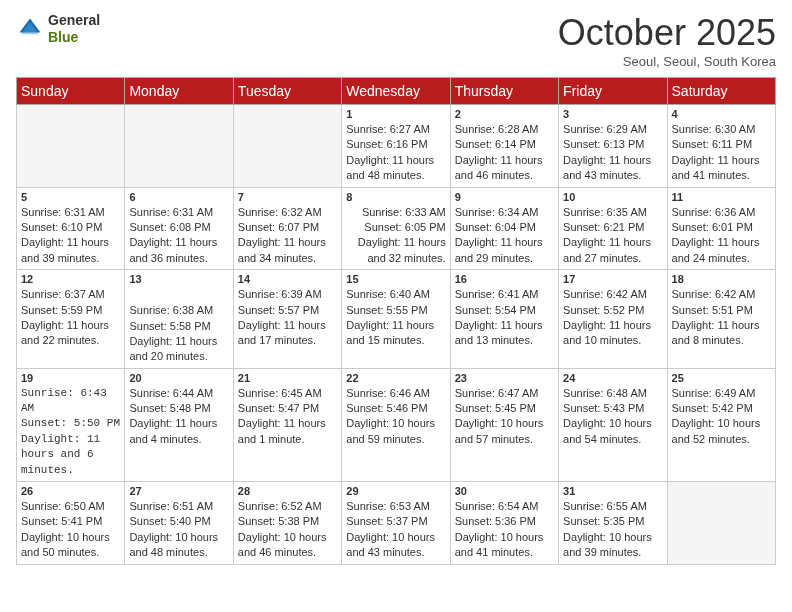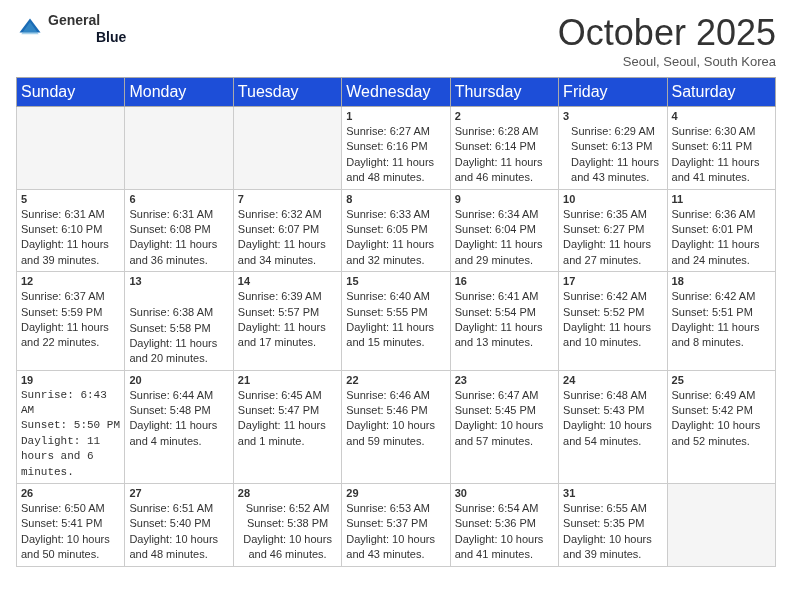--- a/index.html
+++ b/index.html
@@ -27,21 +27,21 @@
       display: flex;
       align-items: center;
       gap: 4px;
     }
     .logo-text {
       font-size: 14px;
       font-weight: bold;
       line-height: 1.2;
     }
     .logo-text .general { color: #333; }
-    .logo-text .blue { color: #0f172a; margin-left: 48px; }
+    .logo-text .blue { color: #4d7c0f; }
     .logo-icon {
       width: 28px;
       height: 28px;
     }
     .title-block {
       text-align: right;
     }
     .month-title {
       font-size: 36px;
       font-weight: normal;
@@ -52,23 +52,23 @@
       color: #555;
     }
     .calendar {
       flex: 1;
       border: 1px solid #ccc;
       border-collapse: collapse;
       width: 100%;
       table-layout: fixed;
     }
     .calendar th {
-      background: #1d4ed8;
+      background: #b91c1c;
       color: #fff;
-      font-size: 16px;
+      font-size: 14px;
       font-weight: normal;
       padding: 5px 4px;
       text-align: left;
       border: 1px solid #aaa;
     }
     .calendar td {
       vertical-align: top;
       font-size: 9.5px;
       color: #333;
       border: 1px solid #ccc;
@@ -136,21 +136,21 @@
 Daylight: 11 hours and 48 minutes.</div>
           </td>
           <td>
             <span class="day-num">2</span>
             <div class="day-info" style="white-space: pre-line;">Sunrise: 6:28 AM
 Sunset: 6:14 PM
 Daylight: 11 hours and 46 minutes.</div>
           </td>
           <td>
             <span class="day-num">3</span>
-            <div class="day-info" style="white-space: pre-line; margin-left: 8px;">Sunrise: 6:29 AM
+            <div class="day-info" style="white-space: pre-line;">Sunrise: 6:29 AM
 Sunset: 6:13 PM
 Daylight: 11 hours and 43 minutes.</div>
           </td>
           <td>
             <span class="day-num">4</span>
             <div class="day-info" style="white-space: pre-line;">Sunrise: 6:30 AM
 Sunset: 6:11 PM
 Daylight: 11 hours and 41 minutes.</div>
           </td>
         </tr>
@@ -168,34 +168,34 @@
 Daylight: 11 hours and 36 minutes.</div>
           </td>
           <td>
             <span class="day-num">7</span>
             <div class="day-info" style="white-space: pre-line;">Sunrise: 6:32 AM
 Sunset: 6:07 PM
 Daylight: 11 hours and 34 minutes.</div>
           </td>
           <td>
             <span class="day-num">8</span>
-            <div class="day-info" style="white-space: pre-line;">Sunrise: 6:33 AM
+            <div class="day-info" style="white-space: pre-line; text-align: right;">Sunrise: 6:33 AM
 Sunset: 6:05 PM
 Daylight: 11 hours and 32 minutes.</div>
           </td>
           <td>
             <span class="day-num">9</span>
             <div class="day-info" style="white-space: pre-line;">Sunrise: 6:34 AM
 Sunset: 6:04 PM
 Daylight: 11 hours and 29 minutes.</div>
           </td>
           <td>
             <span class="day-num">10</span>
             <div class="day-info" style="white-space: pre-line;">Sunrise: 6:35 AM
-Sunset: 6:27 PM
+Sunset: 6:21 PM
 Daylight: 11 hours and 27 minutes.</div>
           </td>
           <td>
             <span class="day-num">11</span>
             <div class="day-info" style="white-space: pre-line;">Sunrise: 6:36 AM
 Sunset: 6:01 PM
 Daylight: 11 hours and 24 minutes.</div>
           </td>
         </tr>
         <tr>
@@ -294,21 +294,21 @@
 Daylight: 10 hours and 50 minutes.</div>
           </td>
           <td>
             <span class="day-num">27</span>
             <div class="day-info" style="white-space: pre-line;">Sunrise: 6:51 AM
 Sunset: 5:40 PM
 Daylight: 10 hours and 48 minutes.</div>
           </td>
           <td>
             <span class="day-num">28</span>
-            <div class="day-info" style="white-space: pre-line; text-align: center;">Sunrise: 6:52 AM
+            <div class="day-info" style="white-space: pre-line;">Sunrise: 6:52 AM
 Sunset: 5:38 PM
 Daylight: 10 hours and 46 minutes.</div>
           </td>
           <td>
             <span class="day-num">29</span>
             <div class="day-info" style="white-space: pre-line;">Sunrise: 6:53 AM
 Sunset: 5:37 PM
 Daylight: 10 hours and 43 minutes.</div>
           </td>
           <td>

